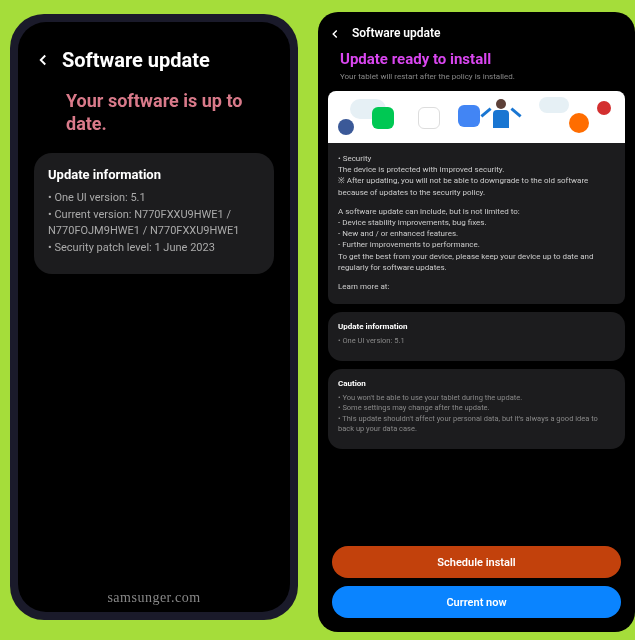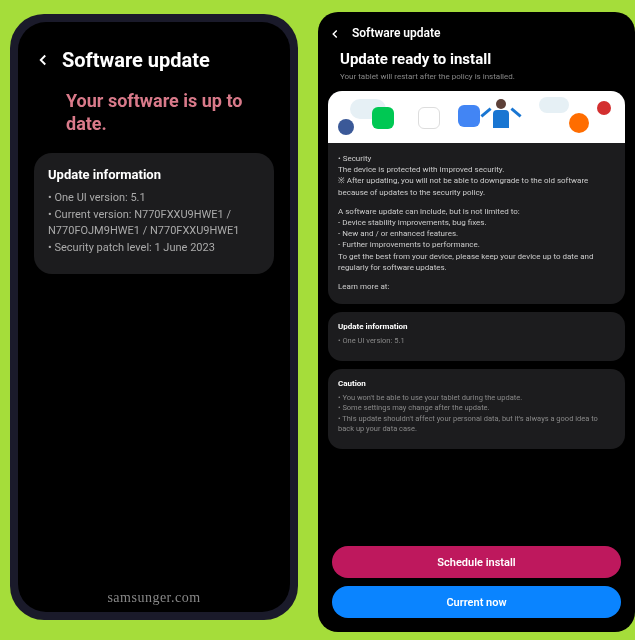--- a/index.html
+++ b/index.html
@@ -103,36 +103,36 @@
     margin-top: 4px;
   }
   .back-r { width: 14px; height: 14px; }
   .back-r svg { stroke: #fff; }
   .right-header-title {
     color: #fff;
     font-size: 12px;
     font-weight: 600;
   }
   .right-main-title {
-    color: #ffffff;
+    color: #d946ef;
     font-size: 15px;
     font-weight: 700;
     margin-left: 12px;
     margin-bottom: 4px;
   }
   .right-subtitle {
     color: #888;
     font-size: 8px;
     margin-left: 12px;
     margin-bottom: 10px;
   }
 
   .right-card {
     background: #1c1c1e;
-    border-radius: 14px;
+    border-radius: 8px;
     overflow: hidden;
     margin-bottom: 8px;
   }
   .illustration {
     height: 52px;
     background: #fff;
     position: relative;
     overflow: hidden;
   }
   .illu-cloud {
@@ -207,21 +207,21 @@
   .btn {
     height: 32px;
     border-radius: 16px;
     display: flex;
     align-items: center;
     justify-content: center;
     font-size: 11px;
     font-weight: 600;
     cursor: pointer;
   }
-  .btn-secondary { background: #be185d; color: #fff; margin-top: 14px; }
+  .btn-secondary { background: #c2410c; color: #fff; margin-top: 14px; }
   .btn-primary { background: #0a84ff; color: #fff; }
 </style>
 </head>
 <body>
 
 <div class="phone-left">
   <div class="phone-left-screen">
     <div class="left-header">
       <span class="back-l">
         <svg viewBox="0 0 24 24" fill="none" stroke-width="2.5">

